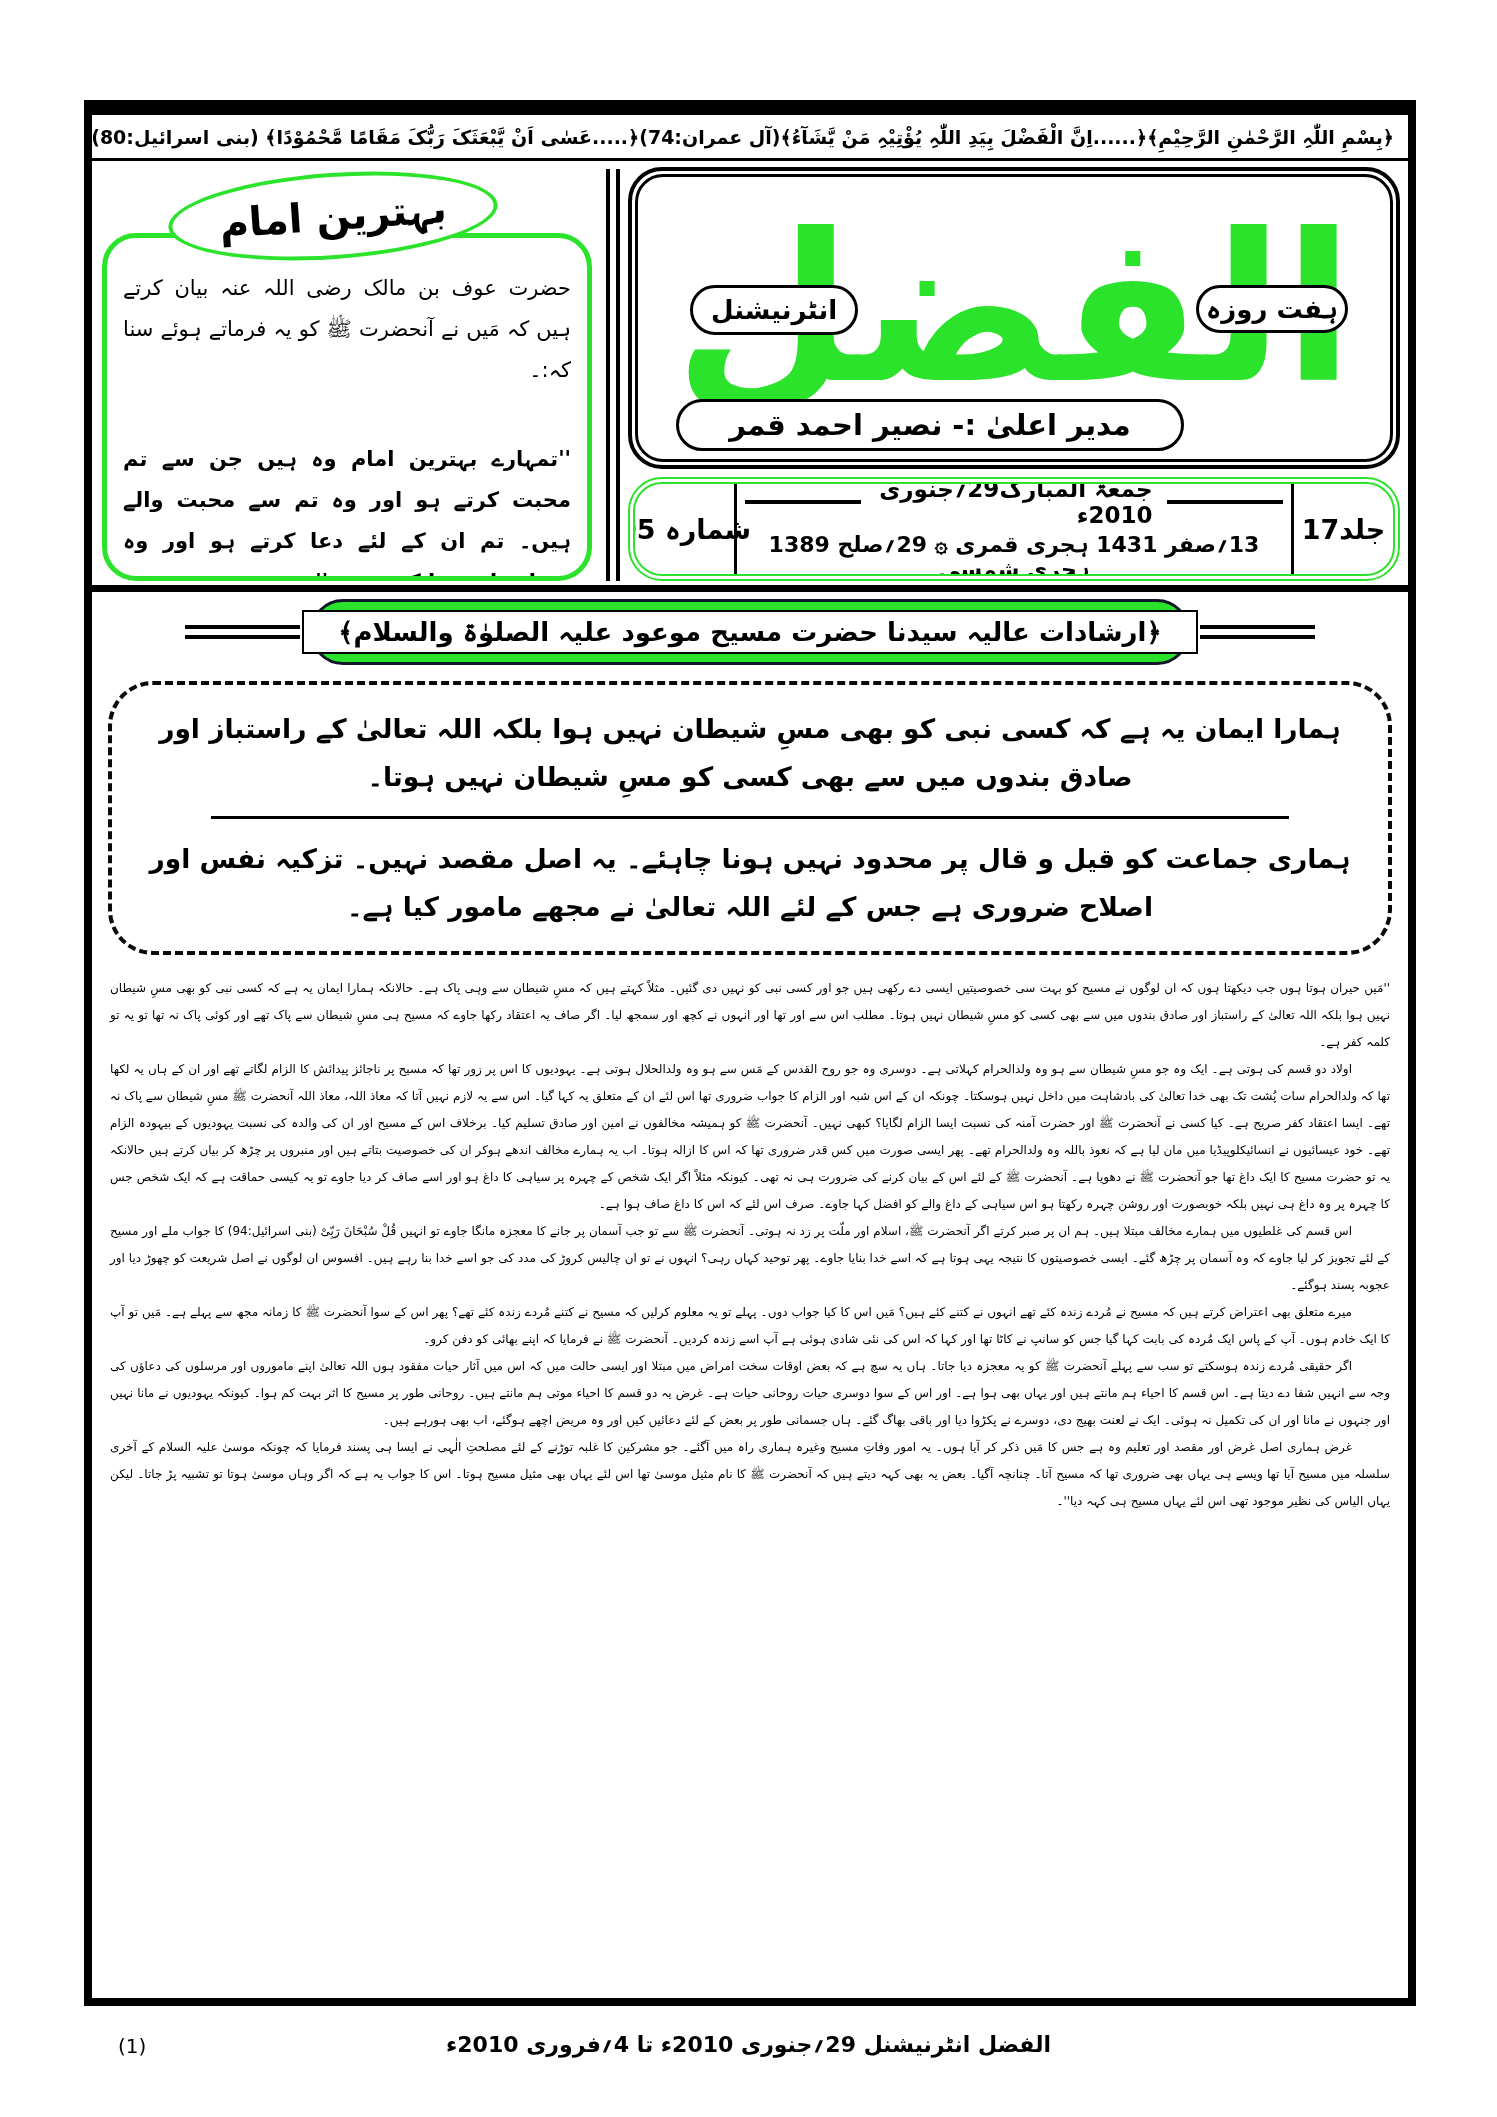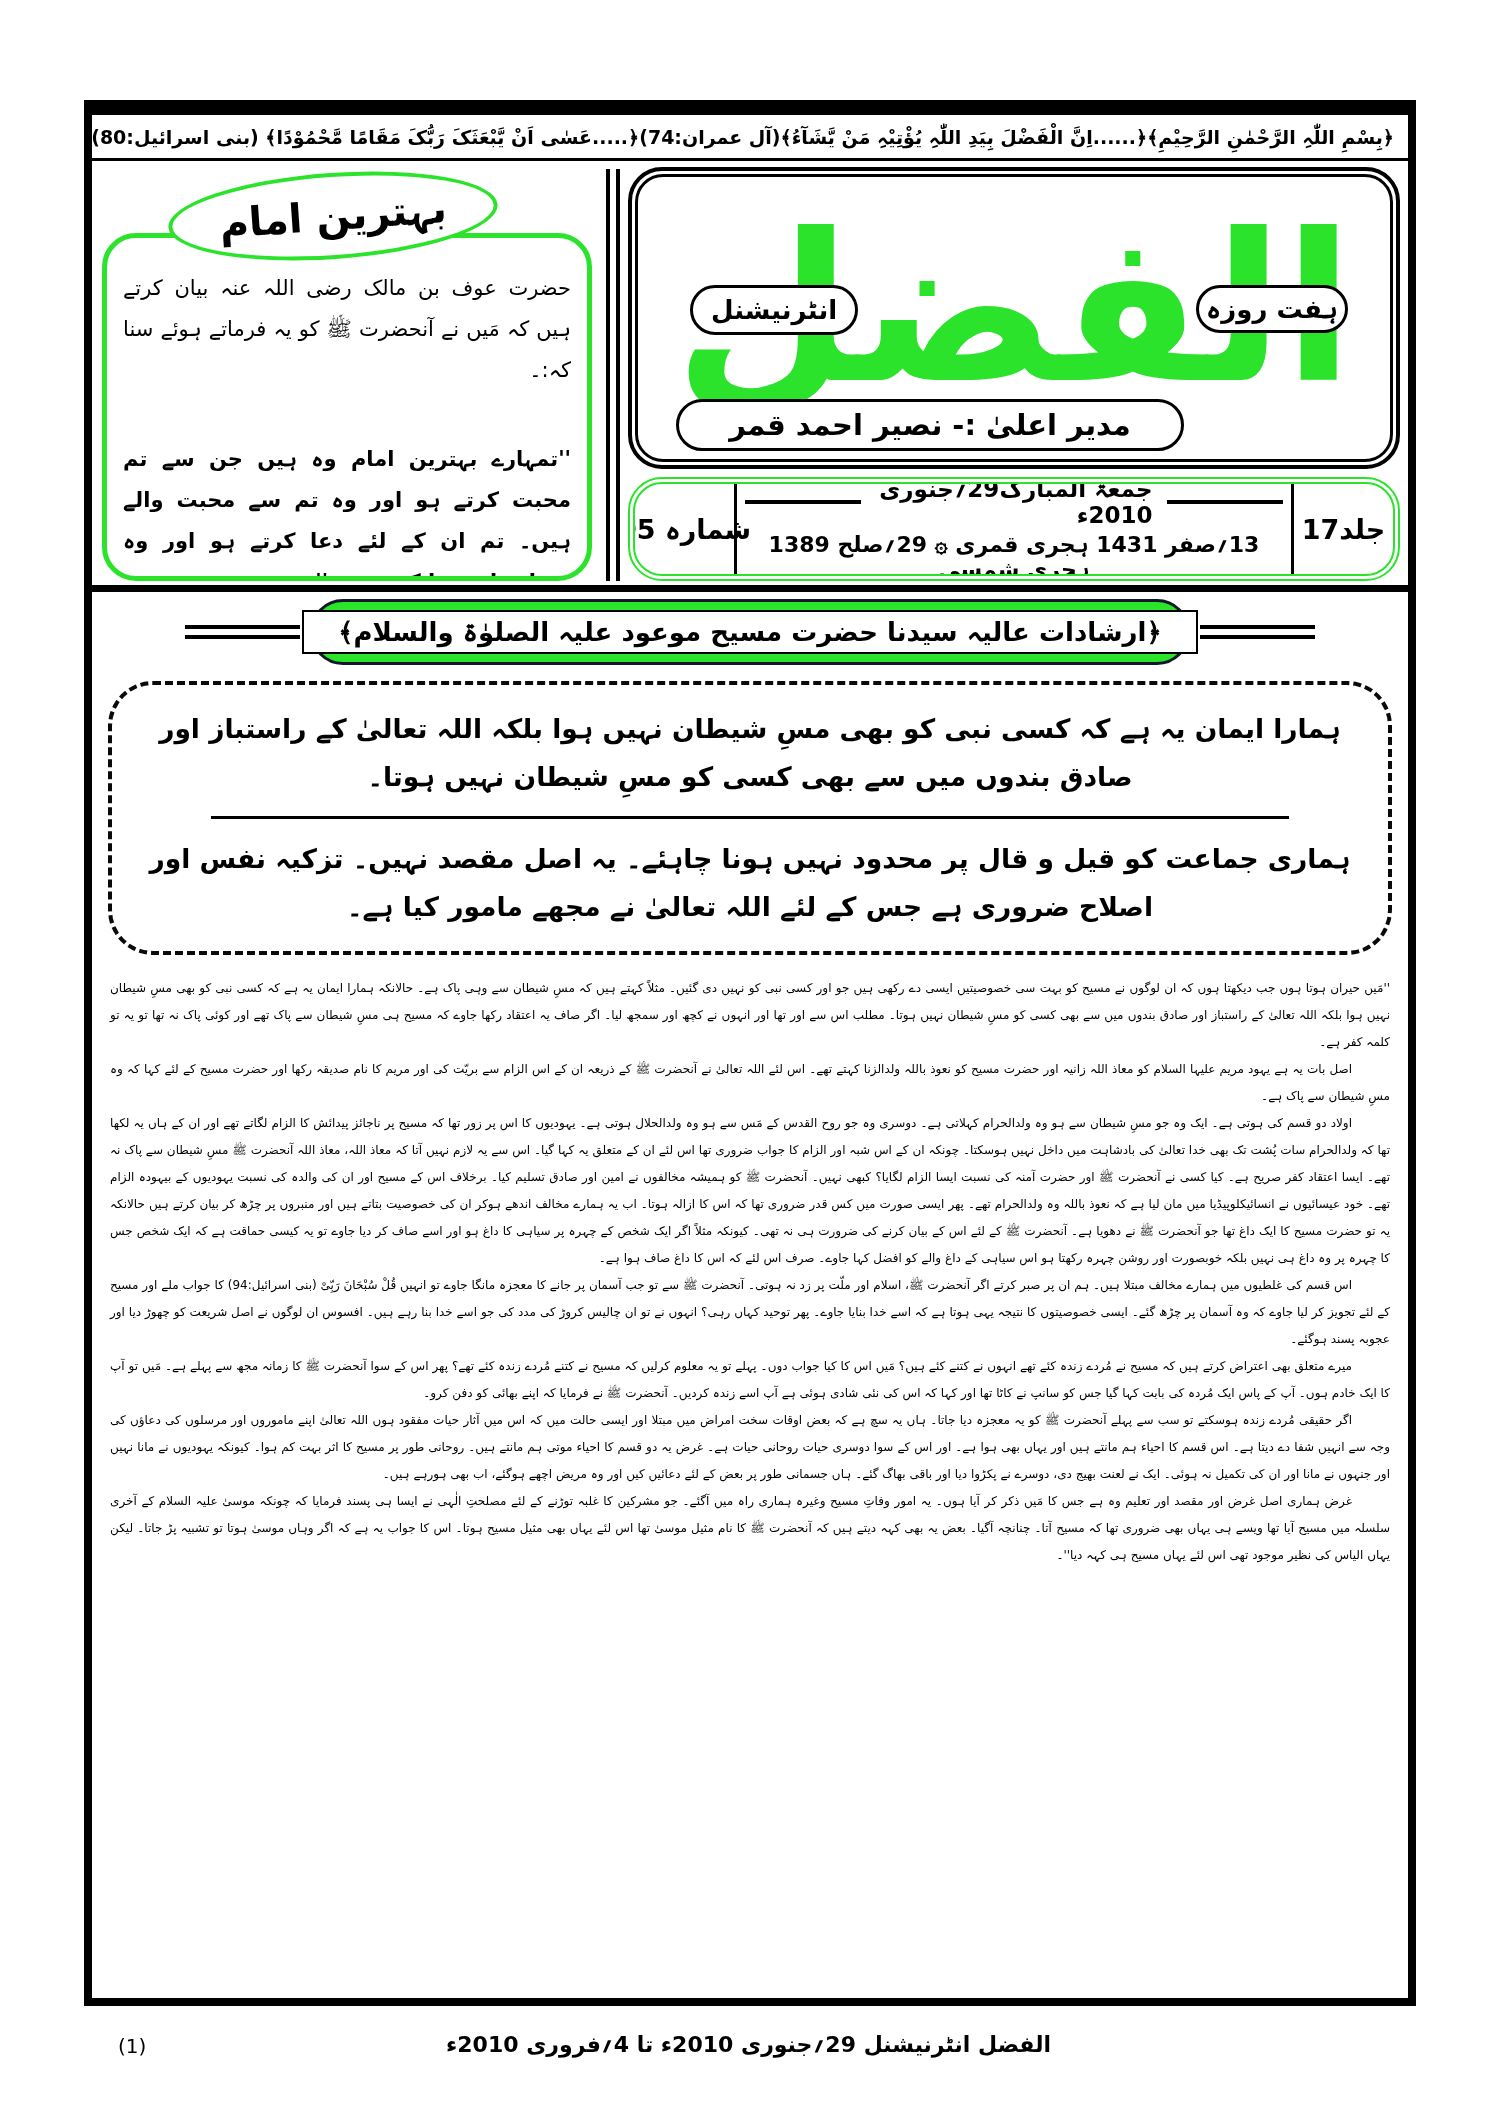--- a/index.html
+++ b/index.html
@@ -151,21 +151,20 @@
       </div>
 
       <div class="quotes-box">
         <div class="hl-quote">ہمارا ایمان یہ ہے کہ کسی نبی کو بھی مسِ شیطان نہیں ہوا بلکہ اللہ تعالیٰ کے راستباز اور صادق بندوں میں سے بھی کسی کو مسِ شیطان نہیں ہوتا۔</div>
         <hr class="hl-sep">
         <div class="hl-quote">ہماری جماعت کو قیل و قال پر محدود نہیں ہونا چاہئے۔ یہ اصل مقصد نہیں۔ تزکیہ نفس اور اصلاح ضروری ہے جس کے لئے اللہ تعالیٰ نے مجھے مامور کیا ہے۔</div>
       </div>
 
       <div class="body-area">
         <p class="first">''مَیں حیران ہوتا ہوں جب دیکھتا ہوں کہ ان لوگوں نے مسیح کو بہت سی خصوصیتیں ایسی دے رکھی ہیں جو اور کسی نبی کو نہیں دی گئیں۔ مثلاً کہتے ہیں کہ مسِ شیطان سے وہی پاک ہے۔ حالانکہ ہمارا ایمان یہ ہے کہ کسی نبی کو بھی مسِ شیطان نہیں ہوا بلکہ اللہ تعالیٰ کے راستباز اور صادق بندوں میں سے بھی کسی کو مسِ شیطان نہیں ہوتا۔ مطلب اس سے اور تھا اور انہوں نے کچھ اور سمجھ لیا۔ اگر صاف یہ اعتقاد رکھا جاوے کہ مسیح ہی مسِ شیطان سے پاک تھے اور کوئی پاک نہ تھا تو یہ تو کلمہ کفر ہے۔</p>
-        <p>اصل بات یہ ہے یہود مریم علیہا السلام کو معاذ اللہ زانیہ اور حضرت مسیح کو نعوذ باللہ ولدالزنا کہتے تھے۔ اس لئے اللہ تعالیٰ نے آنحضرت ﷺ کے ذریعہ ان کے اس الزام سے بریّت کی اور مریم کا نام صدیقہ رکھا اور حضرت مسیح کے لئے کہا کہ وہ مسِ شیطان سے پاک ہے۔</p>
         <p>اولاد دو قسم کی ہوتی ہے۔ ایک وہ جو مسِ شیطان سے ہو وہ ولدالحرام کہلاتی ہے۔ دوسری وہ جو روح القدس کے مَس سے ہو وہ ولدالحلال ہوتی ہے۔ یہودیوں کا اس پر زور تھا کہ مسیح پر ناجائز پیدائش کا الزام لگاتے تھے اور ان کے ہاں یہ لکھا تھا کہ ولدالحرام سات پُشت تک بھی خدا تعالیٰ کی بادشاہت میں داخل نہیں ہوسکتا۔ چونکہ ان کے اس شبہ اور الزام کا جواب ضروری تھا اس لئے ان کے متعلق یہ کہا گیا۔ اس سے یہ لازم نہیں آتا کہ معاذ اللہ، معاذ اللہ آنحضرت ﷺ مسِ شیطان سے پاک نہ تھے۔ ایسا اعتقاد کفر صریح ہے۔ کیا کسی نے آنحضرت ﷺ اور حضرت آمنہ کی نسبت ایسا الزام لگایا؟ کبھی نہیں۔ آنحضرت ﷺ کو ہمیشہ مخالفوں نے امین اور صادق تسلیم کیا۔ برخلاف اس کے مسیح اور ان کی والدہ کی نسبت یہودیوں کے بیہودہ الزام تھے۔ خود عیسائیوں نے انسائیکلوپیڈیا میں مان لیا ہے کہ نعوذ باللہ وہ ولدالحرام تھے۔ پھر ایسی صورت میں کس قدر ضروری تھا کہ اس کا ازالہ ہوتا۔ اب یہ ہمارے مخالف اندھے ہوکر ان کی خصوصیت بتاتے ہیں اور منبروں پر چڑھ کر بیان کرتے ہیں حالانکہ یہ تو حضرت مسیح کا ایک داغ تھا جو آنحضرت ﷺ نے دھویا ہے۔ آنحضرت ﷺ کے لئے اس کے بیان کرنے کی ضرورت ہی نہ تھی۔ کیونکہ مثلاً اگر ایک شخص کے چہرہ پر سیاہی کا داغ ہو اور اسے صاف کر دیا جاوے تو یہ کیسی حماقت ہے کہ ایک شخص جس کا چہرہ پر وہ داغ ہی نہیں بلکہ خوبصورت اور روشن چہرہ رکھتا ہو اس سیاہی کے داغ والے کو افضل کہا جاوے۔ صرف اس لئے کہ اس کا داغ صاف ہوا ہے۔</p>
         <p>اس قسم کی غلطیوں میں ہمارے مخالف مبتلا ہیں۔ ہم ان پر صبر کرتے اگر آنحضرت ﷺ، اسلام اور ملّت پر زد نہ ہوتی۔ آنحضرت ﷺ سے تو جب آسمان پر جانے کا معجزہ مانگا جاوے تو انہیں قُلْ سُبْحَانَ رَبِّیْ (بنی اسرائیل:94) کا جواب ملے اور مسیح کے لئے تجویز کر لیا جاوے کہ وہ آسمان پر چڑھ گئے۔ ایسی خصوصیتوں کا نتیجہ یہی ہوتا ہے کہ اسے خدا بنایا جاوے۔ پھر توحید کہاں رہی؟ انہوں نے تو ان چالیس کروڑ کی مدد کی جو اسے خدا بنا رہے ہیں۔ افسوس ان لوگوں نے اصل شریعت کو چھوڑ دیا اور عجوبہ پسند ہوگئے۔</p>
         <p>میرے متعلق بھی اعتراض کرتے ہیں کہ مسیح نے مُردے زندہ کئے تھے انہوں نے کتنے کئے ہیں؟ مَیں اس کا کیا جواب دوں۔ پہلے تو یہ معلوم کرلیں کہ مسیح نے کتنے مُردے زندہ کئے تھے؟ پھر اس کے سوا آنحضرت ﷺ کا زمانہ مجھ سے پہلے ہے۔ مَیں تو آپ کا ایک خادم ہوں۔ آپ کے پاس ایک مُردہ کی بابت کہا گیا جس کو سانپ نے کاٹا تھا اور کہا کہ اس کی نئی شادی ہوئی ہے آپ اسے زندہ کردیں۔ آنحضرت ﷺ نے فرمایا کہ اپنے بھائی کو دفن کرو۔</p>
         <p>اگر حقیقی مُردے زندہ ہوسکتے تو سب سے پہلے آنحضرت ﷺ کو یہ معجزہ دیا جاتا۔ ہاں یہ سچ ہے کہ بعض اوقات سخت امراض میں مبتلا اور ایسی حالت میں کہ اس میں آثار حیات مفقود ہوں اللہ تعالیٰ اپنے ماموروں اور مرسلوں کی دعاؤں کی وجہ سے انہیں شفا دے دیتا ہے۔ اس قسم کا احیاء ہم مانتے ہیں اور یہاں بھی ہوا ہے۔ اور اس کے سوا دوسری حیات روحانی حیات ہے۔ غرض یہ دو قسم کا احیاء موتی ہم مانتے ہیں۔ روحانی طور پر مسیح کا اثر بہت کم ہوا۔ کیونکہ یہودیوں نے مانا نہیں اور جنہوں نے مانا اور ان کی تکمیل نہ ہوئی۔ ایک نے لعنت بھیج دی، دوسرے نے پکڑوا دیا اور باقی بھاگ گئے۔ ہاں جسمانی طور پر بعض کے لئے دعائیں کیں اور وہ مریض اچھے ہوگئے، اب بھی ہورہے ہیں۔</p>
         <p>غرض ہماری اصل غرض اور مقصد اور تعلیم وہ ہے جس کا مَیں ذکر کر آیا ہوں۔ یہ امور وفاتِ مسیح وغیرہ ہماری راہ میں آگئے۔ جو مشرکین کا غلبہ توڑنے کے لئے مصلحتِ الٰہی نے ایسا ہی پسند فرمایا کہ چونکہ موسیٰ علیہ السلام کے آخری سلسلہ میں مسیح آیا تھا ویسے ہی یہاں بھی ضروری تھا کہ مسیح آتا۔ چنانچہ آگیا۔ بعض یہ بھی کہہ دیتے ہیں کہ آنحضرت ﷺ کا نام مثیل موسیٰ تھا اس لئے یہاں بھی مثیل مسیح ہوتا۔ اس کا جواب یہ ہے کہ اگر وہاں موسیٰ ہوتا تو تشبیہ پڑ جاتا۔ لیکن یہاں الیاس کی نظیر موجود تھی اس لئے یہاں مسیح ہی کہہ دیا''۔</p>
 
       </div>
 
     </div>
   </div>

